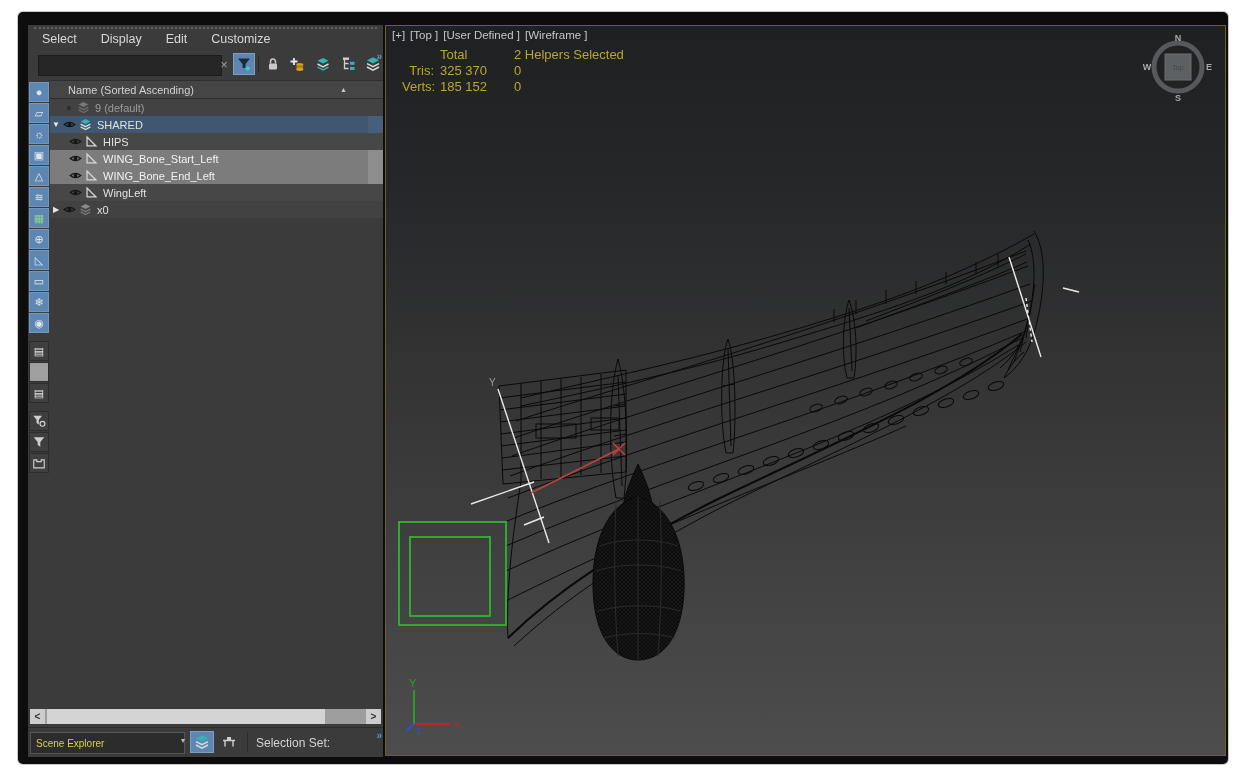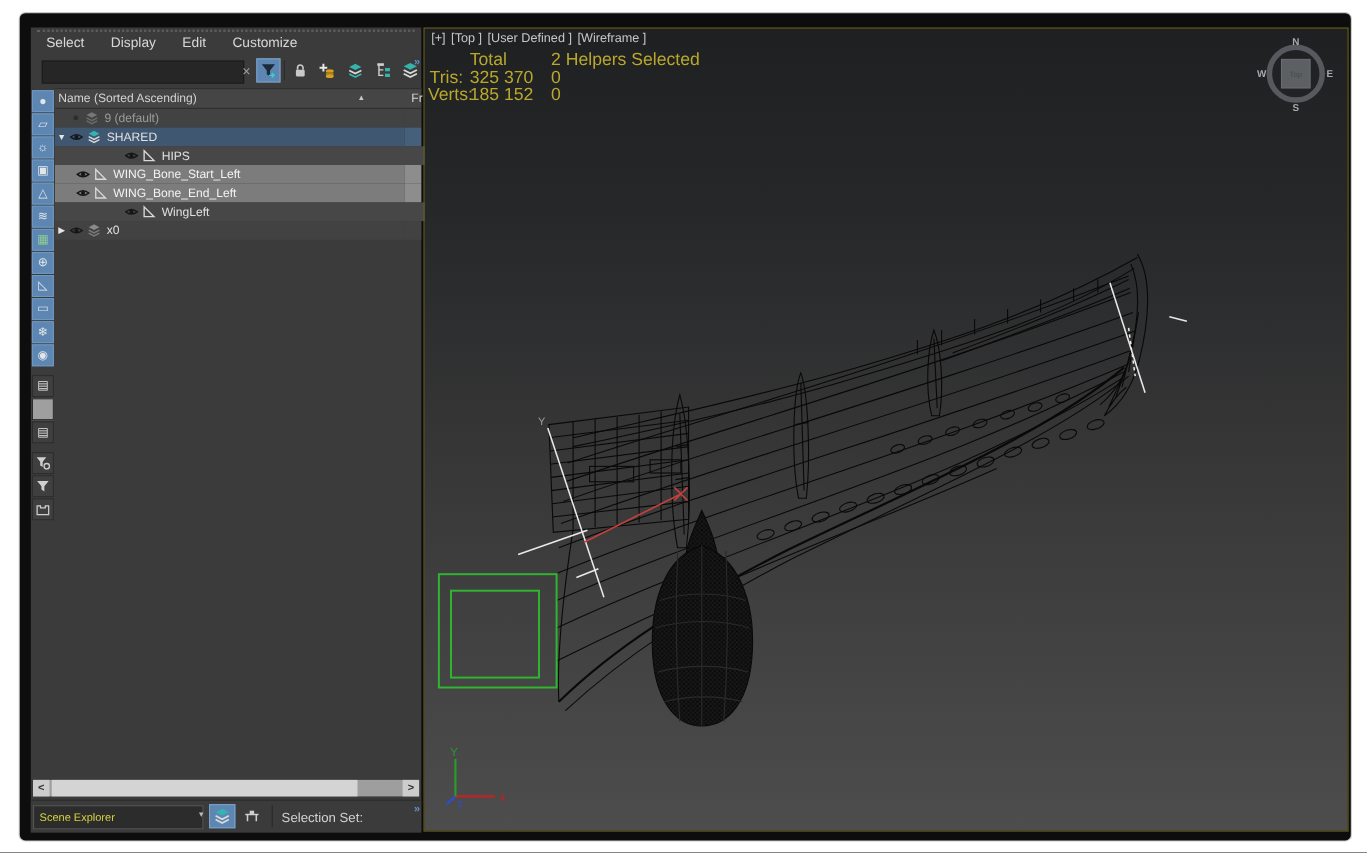--- a/index.html
+++ b/index.html
@@ -20,21 +20,21 @@
           background:none;border:none;font-size:13px;padding:0;}
   .tbtn{position:absolute;top:0;width:22px;height:22px;background:transparent;border:1px solid transparent;padding:1px;}
   .tbtn.on{background:#5d87b2;border-color:#7aa1c4;}
   .tbtn svg{width:16px;height:16px;display:block;margin:1px auto;}
   .vsep{position:absolute;top:2px;width:1px;height:18px;background:#2c2c2c;}
   .ovf{position:absolute;right:2px;color:#5e93c9;font-size:10px;font-weight:bold;letter-spacing:-1px;background:none;border:none;padding:0;}
   
   .colhdr{position:absolute;left:22px;top:55px;width:333px;height:17px;background:#454545;
           border-top:1px solid #2f2f2f;border-bottom:1px solid #2e2e2e;display:flex;align-items:center;
           font-size:11px;color:#d2d2d2;}
-  .colhdr .nm{padding-left:3px;flex:0 0 272px;}
+  .colhdr .nm{padding-left:18px;flex:0 0 272px;}
   .colhdr .sort{width:30px;color:#c9c9c9;font-size:7px;text-align:right;padding-right:6px;}
   .colhdr .csep{width:1px;height:15px;background:#2e2e2e;}
   .colhdr .fr{padding-left:4px;margin-left:32px;}
   
   .strip{position:absolute;left:1px;top:57px;width:21px;display:flex;flex-direction:column;gap:1px;}
   .tgl{width:20px;height:20px;background:#3f3f3f;border:1px solid #2d2d2d;color:#e2e5e7;
        font-size:11px;line-height:17px;text-align:center;padding:0;}
   .tgl.on{background:#5d87b2;border-color:#6f97bf;}
   .tgl.lt{background:#9f9f9f;}
   .tgl.gap{margin-top:7px;}
@@ -42,21 +42,21 @@
   .tgl .gr{color:#8fd08f;}
   
   .tree{position:absolute;left:22px;top:74px;width:333px;font-size:11px;color:#e0e0e0;}
   .trow{height:17px;display:flex;align-items:center;}
   .trow .name{flex:0 0 318px;height:17px;display:flex;align-items:center;overflow:hidden;white-space:nowrap;}
   .trow .frz{flex:1;height:17px;}
   .r-dim .name,.r-dim .frz{background:#424242;}
   .r-dim{color:#9b9b9b;}
   .r-blue .name{background:#3f5771;}
   .r-blue .frz{background:#46607c;}
-  .r-a .name,.r-a .frz{background:#474747;padding-left:44px;}
+  .r-a .name,.r-a .frz{background:#474747;}
   .r-b .name,.r-b .frz{background:#424242;}
   .r-grey .name{background:#7c7c7c;color:#f2f2f2;}
   .r-grey .frz{background:#8d8d8d;}
   .tw{width:12px;font-size:8px;color:#e6e6e6;text-align:center;flex:none;}
   .ico{width:15px;height:14px;flex:none;margin-right:1px;}
   .ico svg{width:13px;height:13px;display:block;margin:0 auto;}
   .dot{width:14px;color:#2c2c2c;font-size:10px;text-align:center;flex:none;}
   .ind{width:18px;flex:none;}
   .lbl{padding-left:3px;}
   
@@ -73,22 +73,22 @@
   .fbtn.on{background:#5d87b2;border-color:#7aa1c4;}
   .fbtn svg{width:16px;height:16px;display:block;margin:1px auto;color:#cfcfcf;}
   .fsep{position:absolute;top:4px;width:1px;height:20px;background:#2a2a2a;}
   .flabel{position:absolute;left:228px;top:8px;font-size:12px;color:#d2d2d2;}
   
   .viewport{position:absolute;left:367px;top:13px;width:841px;height:731px;
             background:linear-gradient(#1f2022 0%,#262728 22%,#39393a 58%,#4d4d4d 100%);
             border:1px solid #6b6220;box-sizing:border-box;}
   .vphdr{position:absolute;left:6px;top:3px;display:flex;gap:5px;font-size:11.5px;color:#c6c6c6;}
   .vphdr span{cursor:default;}
-  .stats{position:absolute;left:3px;top:21px;display:grid;grid-template-columns:38px 74px 160px;
-         font-size:16px;color:#b9a82c;line-height:16px;}
+  .stats{position:absolute;left:16px;top:21px;display:grid;grid-template-columns:38px 74px 160px;
+         font-size:13px;color:#b9a82c;line-height:16px;}
   .stats .rt{text-align:right;padding-right:6px;}
   .scene{position:absolute;left:0;top:0;}
   .compass{position:absolute;left:756px;top:2px;}
 </style>
 </head>
 <body>
 
 <svg width="0" height="0" style="position:absolute" aria-hidden="true">
   <defs>
     <symbol id="i-funnel-dark" viewBox="0 0 16 16">

